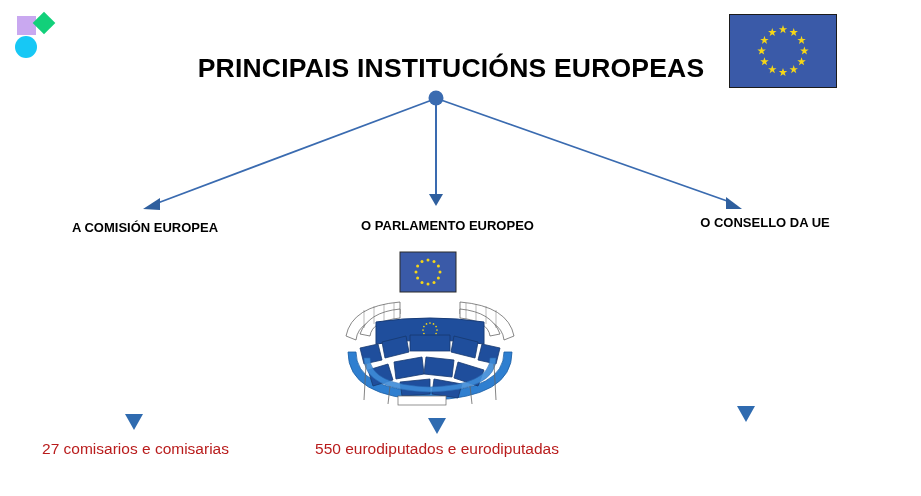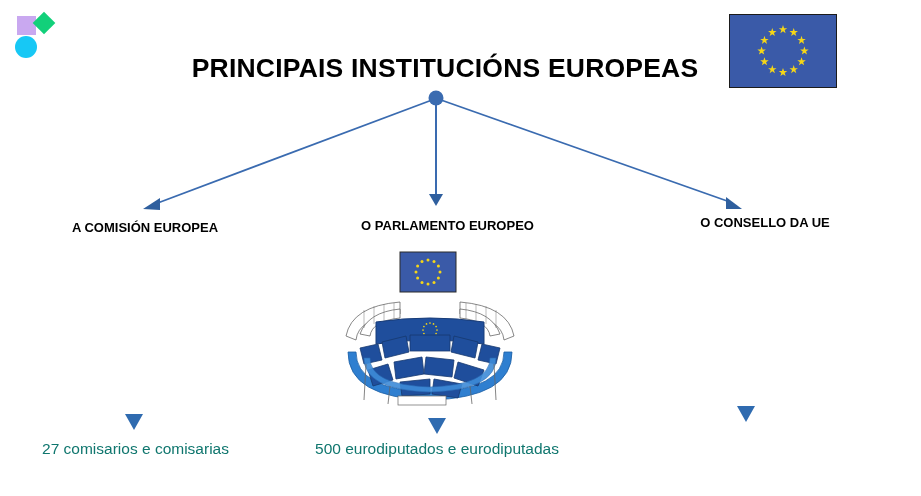--- a/index.html
+++ b/index.html
@@ -66,21 +66,21 @@
     font-size: 33px;
     letter-spacing: -0.5px;
     color: #17324f;
     font-family: "DejaVu Sans", sans-serif;
     white-space: nowrap;
   }
 
   
   #title {
     position: absolute;
-    left: 175px;
+    left: 181px;
     top: 53px;
     width: 540px;
     text-align: center;
     font-size: 26.5px;
     font-weight: bold;
     color: #000000;
     letter-spacing: 0.2px;
     white-space: nowrap;
   }
 
@@ -122,21 +122,21 @@
     text-align: center;
   }
   #label-commission { left: 20px;  top: 220px; width: 250px; }
   #label-parliament { left: 310px; top: 218px; width: 275px; }
   #label-council    { left: 640px; top: 215px; width: 250px; }
 
   
   .caption {
     position: absolute;
     font-size: 15.5px;
-    color: #0f766e;
+    color: #b91c1c;
     white-space: nowrap;
     text-align: center;
   }
   #caption-commission { left: 8px;   top: 440px; width: 255px; }
   #caption-parliament { left: 292px; top: 440px; width: 290px; }
   #caption-council    { left: 600px; top: 442px; width: 315px; }
 
   
   #parliament {
     position: absolute;
@@ -317,15 +317,15 @@
 
     <g stroke="#666" stroke-width="0.8">
       <line x1="36" y1="116" x2="34" y2="152"></line>
       <line x1="164" y1="116" x2="166" y2="152"></line>
       <line x1="60" y1="138" x2="58" y2="156"></line>
       <line x1="140" y1="138" x2="142" y2="156"></line>
     </g>
   </svg>
 
   <div class="caption" id="caption-commission">27 comisarios e comisarias</div>
-  <div class="caption" id="caption-parliament">500 eurodiputados e eurodiputadas</div>
+  <div class="caption" id="caption-parliament">550 eurodiputados e eurodiputadas</div>
 
 </div>
 
 </body></html>

